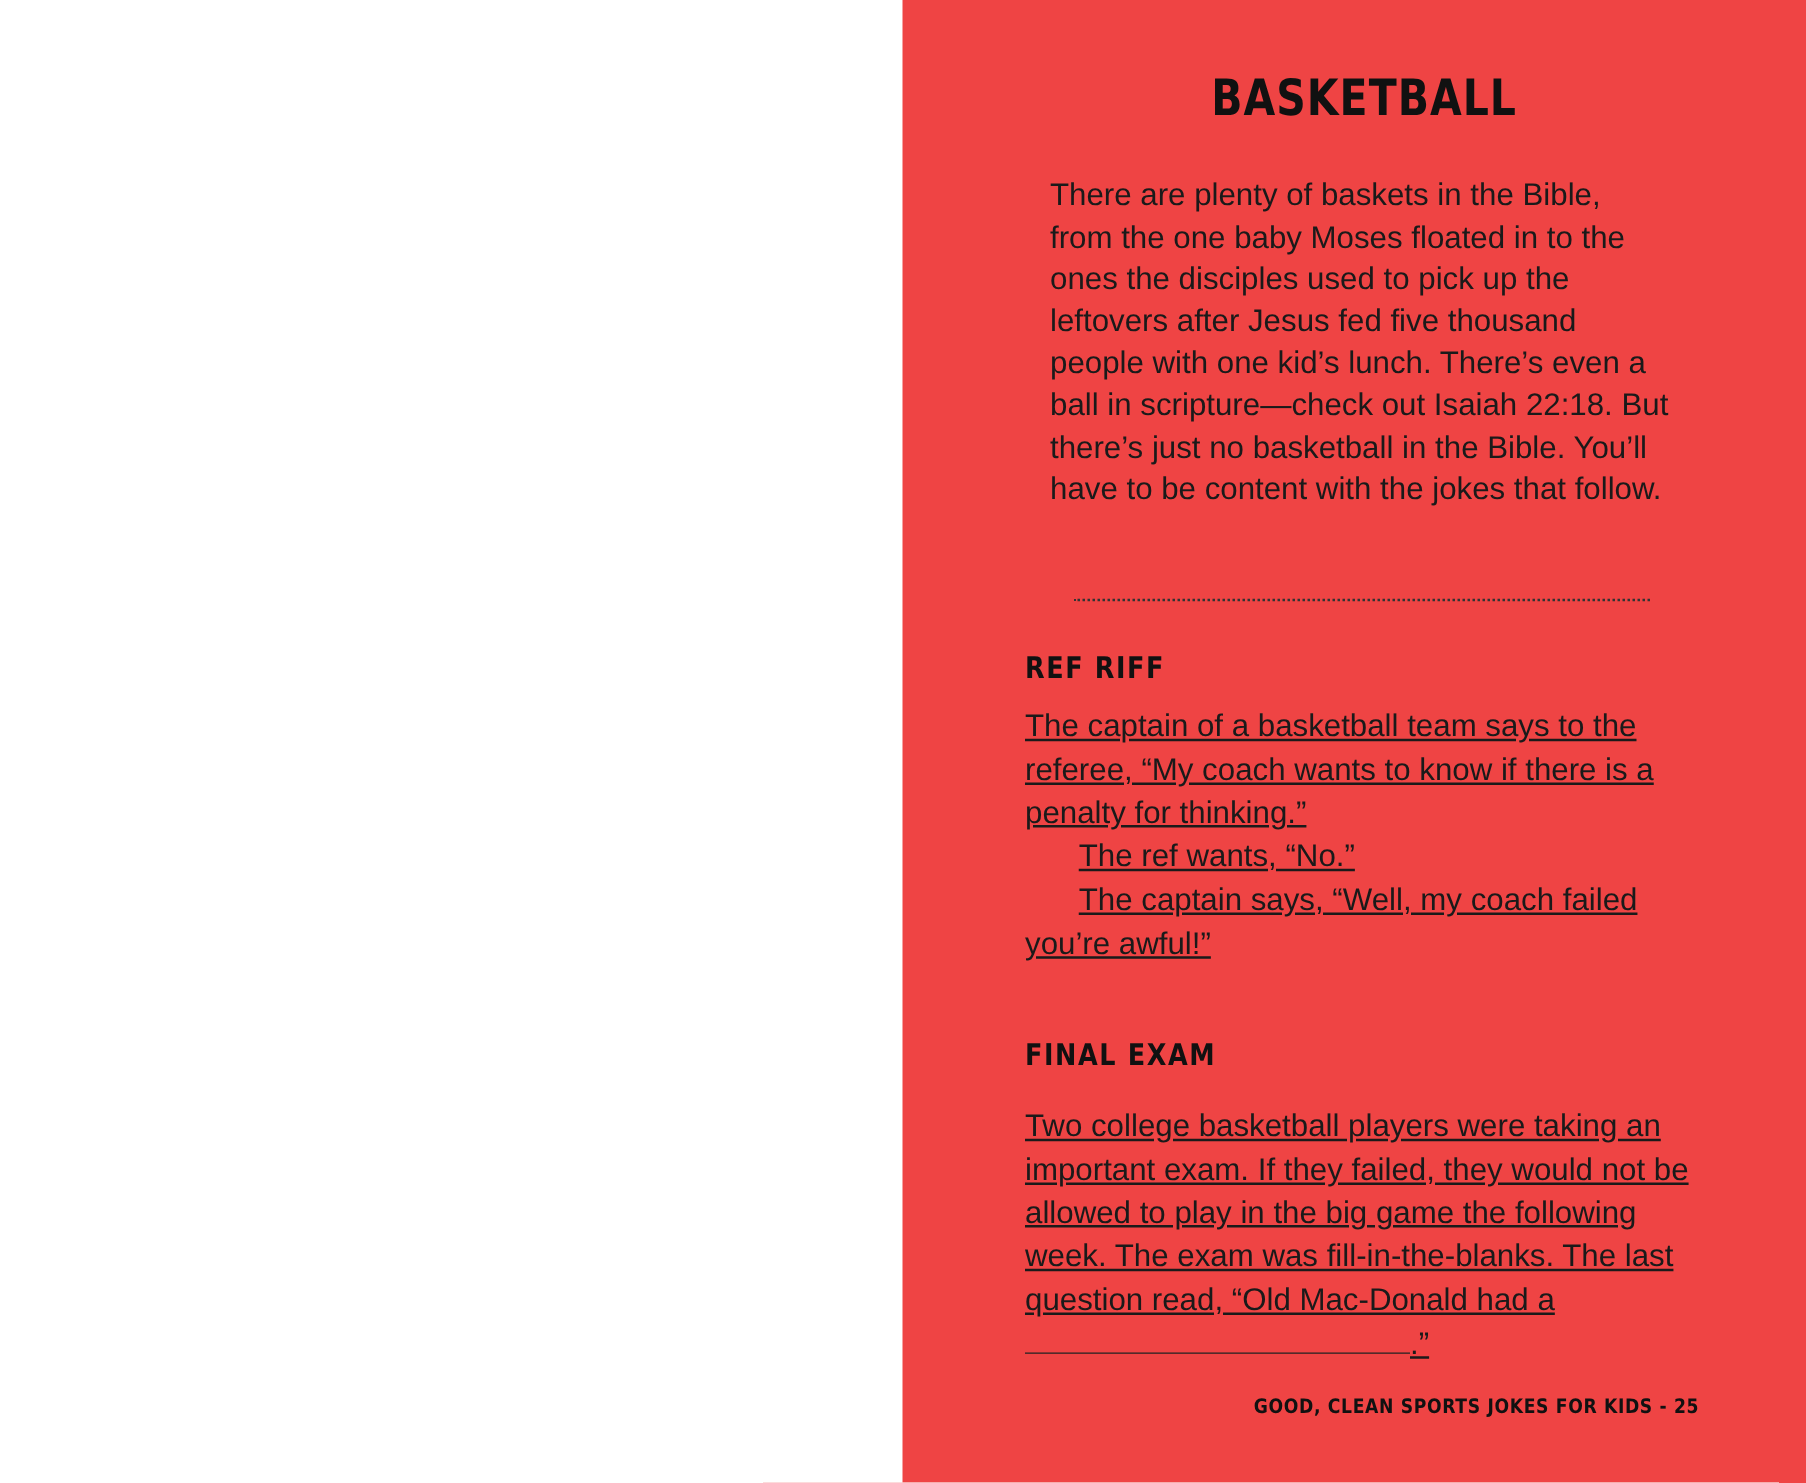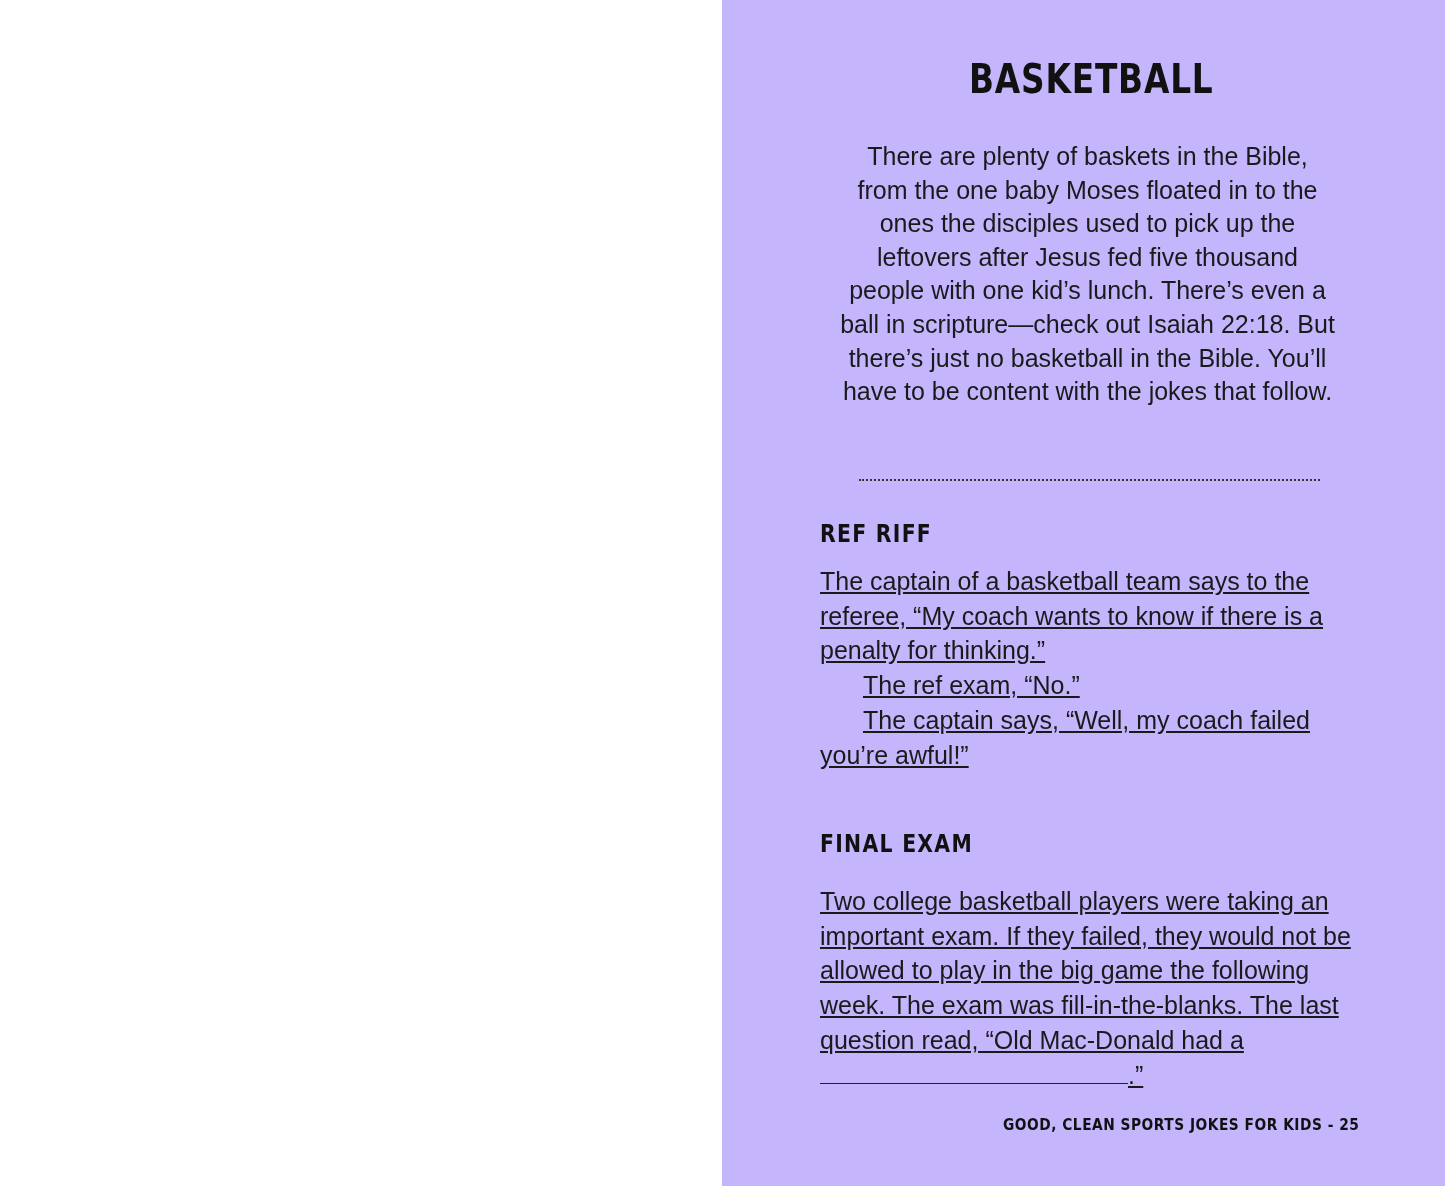--- a/index.html
+++ b/index.html
@@ -17,41 +17,41 @@
     .page-left {
       position: absolute;
       left: 0; top: 0;
       width: 722px; height: 1186px;
       background: #ffffff;
     }
     .page-right {
       position: absolute;
       left: 722px; top: 0;
       width: 723px; height: 1186px;
-      background: #c4b5fd;
+      background: #ef4444;
     }
     .chapter-title {
       position: absolute;
       left: 0; top: 56px;
       width: 740px;
       text-align: center;
       font-family: "DejaVu Sans", sans-serif;
       font-weight: bold;
       font-size: 40px;
       letter-spacing: 1px;
       transform: scaleX(0.82);
       transform-origin: 366px 0;
       color: #111111;
       margin: 0;
     }
     .intro {
       position: absolute;
       left: 118px; top: 140px;
       width: 495px;
-      text-align: center;
+      text-align: left;
       font-family: "Liberation Sans", sans-serif;
       font-size: 25px;
       line-height: 33.6px;
       color: #1a1a1a;
       margin: 0;
     }
     .divider {
       position: absolute;
       left: 137px; top: 479px;
       width: 461px;
@@ -118,21 +118,21 @@
   <h1 class="chapter-title">BASKETBALL</h1>
 
   <p class="intro">There are plenty of baskets in the Bible, from the one baby Moses floated in to the ones the disciples used to pick up the leftovers after Jesus fed five thousand people with one kid’s lunch. There’s even a ball in scripture—check out Isaiah 22:18. But there’s just no basketball in the Bible. You’ll have to be content with the jokes that follow.</p>
 
   <div class="divider"></div>
 
   <h2 class="joke-heading" style="top:520px;">REF RIFF</h2>
 
   <div class="joke-body" style="top:564px;">
     <p>The captain of a basketball team says to the referee, “My coach wants to know if there is a penalty for thinking.”</p>
-    <p class="indent">The ref exam, “No.”</p>
+    <p class="indent">The ref wants, “No.”</p>
     <p class="indent">The captain says, “Well, my coach failed you’re awful!”</p>
   </div>
 
   <h2 class="joke-heading" style="top:830px;">FINAL EXAM</h2>
 
   <div class="joke-body" style="top:884px;">
     <p><span>Two college basketball players were taking an important exam. If they failed, they would not be allowed to play in the big game the following week. The exam was fill-in-the-blanks. The last question read, “Old Mac-Donald had a</span> <span class="blank-line"></span><span>.”</span></p>
   </div>
 
   <div class="footer">

